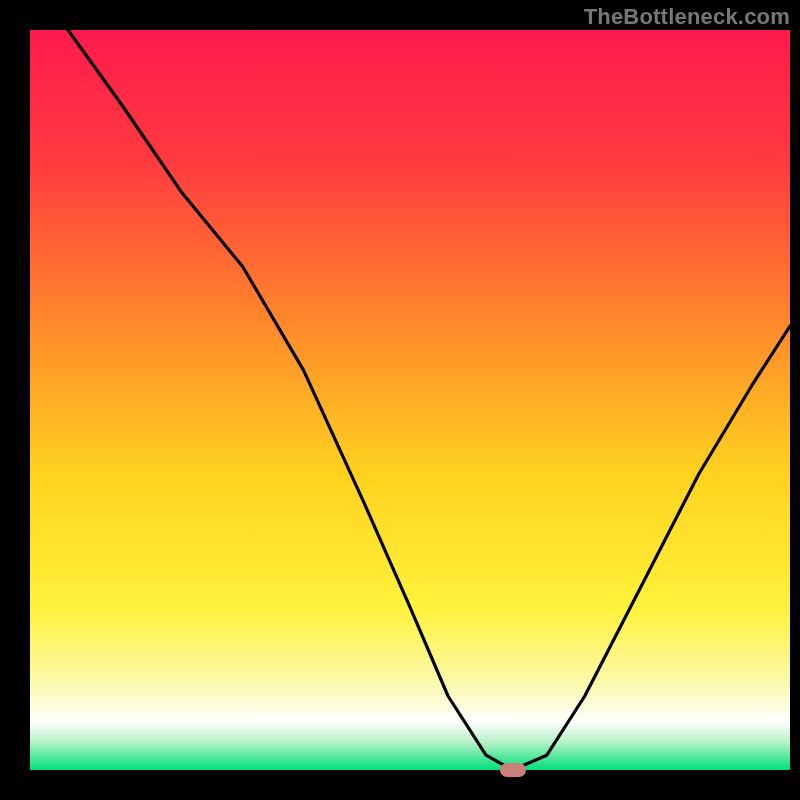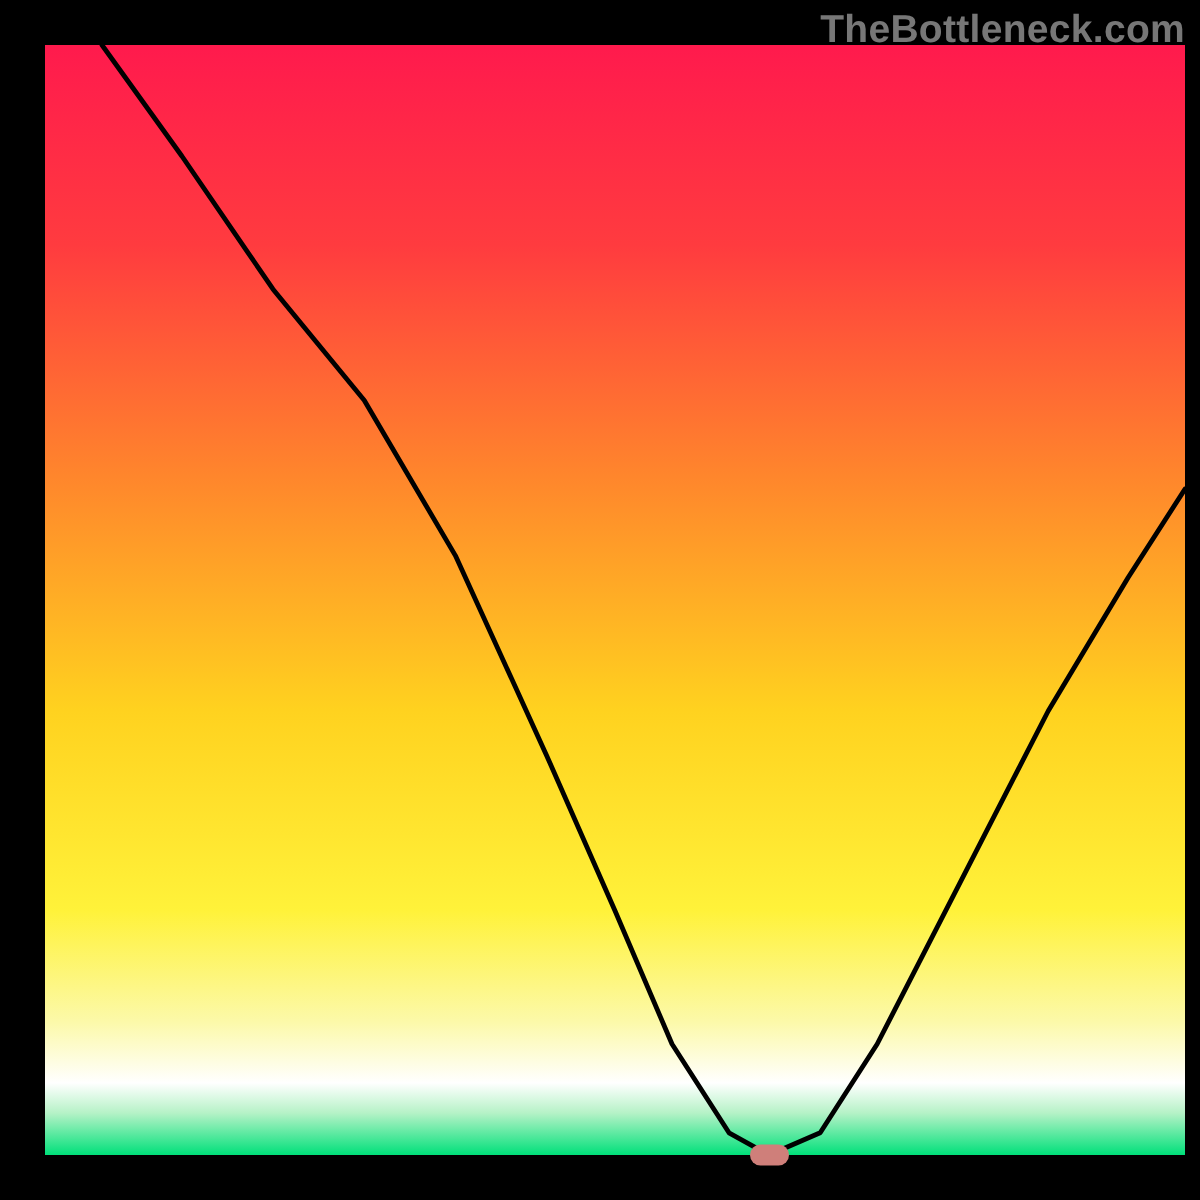--- a/index.html
+++ b/index.html
@@ -15,21 +15,21 @@
     position: relative;
     width: 800px;
     height: 800px;
     background: #000;
   }
   .watermark {
     position: absolute;
     top: 4px;
     right: 10px;
     color: #777;
-    font-size: 26px;
+    font-size: 22px;
     font-weight: 600;
     letter-spacing: 0.2px;
     z-index: 20;
   }
   svg.plot {
     position: absolute;
     left: 0;
     top: 0;
     width: 800px;
     height: 800px;

